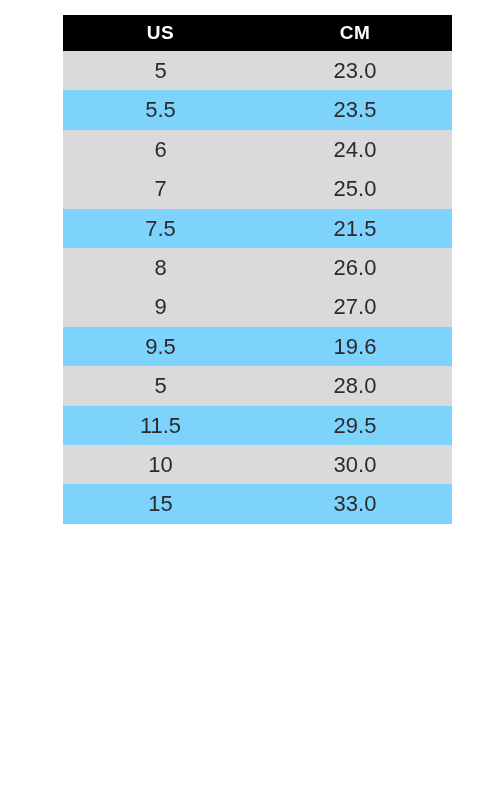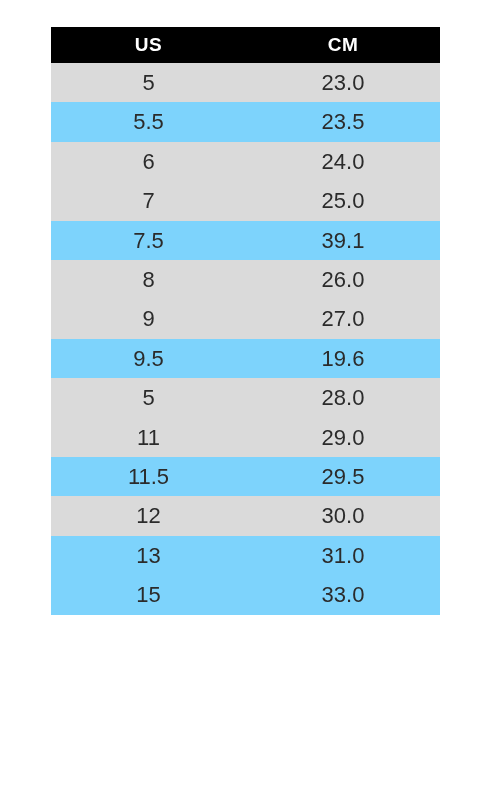--- a/index.html
+++ b/index.html
@@ -12,22 +12,23 @@
     height: 810px;
     font-family: "Liberation Sans", sans-serif;
     -webkit-font-smoothing: antialiased;
     overflow: hidden;
   }
 
   .chart-wrap {
     width: 390px;
     height: 810px;
     box-sizing: border-box;
-    padding: 27px 46px 0 51px;
+    padding: 15px 46px 0 51px;
     background: #ffffff;
+    margin-left: 12px;
   }
 
   .size-table {
     width: 389px;
     border-collapse: collapse;
     table-layout: fixed;
   }
 
   .size-table thead th {
     background: #000000;
@@ -86,53 +87,45 @@
         <tr class="row-shaded">
           <td class="col-us">6</td>
           <td class="col-cm">24.0</td>
         </tr>
         <tr class="row-shaded">
           <td class="col-us">7</td>
           <td class="col-cm">25.0</td>
         </tr>
         <tr class="row-plain">
           <td class="col-us">7.5</td>
-          <td class="col-cm">39.1</td>
+          <td class="col-cm">21.5</td>
         </tr>
         <tr class="row-shaded">
           <td class="col-us">8</td>
           <td class="col-cm">26.0</td>
         </tr>
         <tr class="row-shaded">
           <td class="col-us">9</td>
           <td class="col-cm">27.0</td>
         </tr>
         <tr class="row-plain">
           <td class="col-us">9.5</td>
           <td class="col-cm">19.6</td>
         </tr>
         <tr class="row-shaded">
           <td class="col-us">5</td>
           <td class="col-cm">28.0</td>
         </tr>
-        <tr class="row-shaded">
-          <td class="col-us">11</td>
-          <td class="col-cm">29.0</td>
-        </tr>
         <tr class="row-plain">
           <td class="col-us">11.5</td>
           <td class="col-cm">29.5</td>
         </tr>
         <tr class="row-shaded">
-          <td class="col-us">12</td>
+          <td class="col-us">10</td>
           <td class="col-cm">30.0</td>
-        </tr>
-        <tr class="row-plain">
-          <td class="col-us">13</td>
-          <td class="col-cm">31.0</td>
         </tr>
         <tr class="row-plain">
           <td class="col-us">15</td>
           <td class="col-cm">33.0</td>
         </tr>
       </tbody>
   </table>
 </div>
 
 </body></html>

